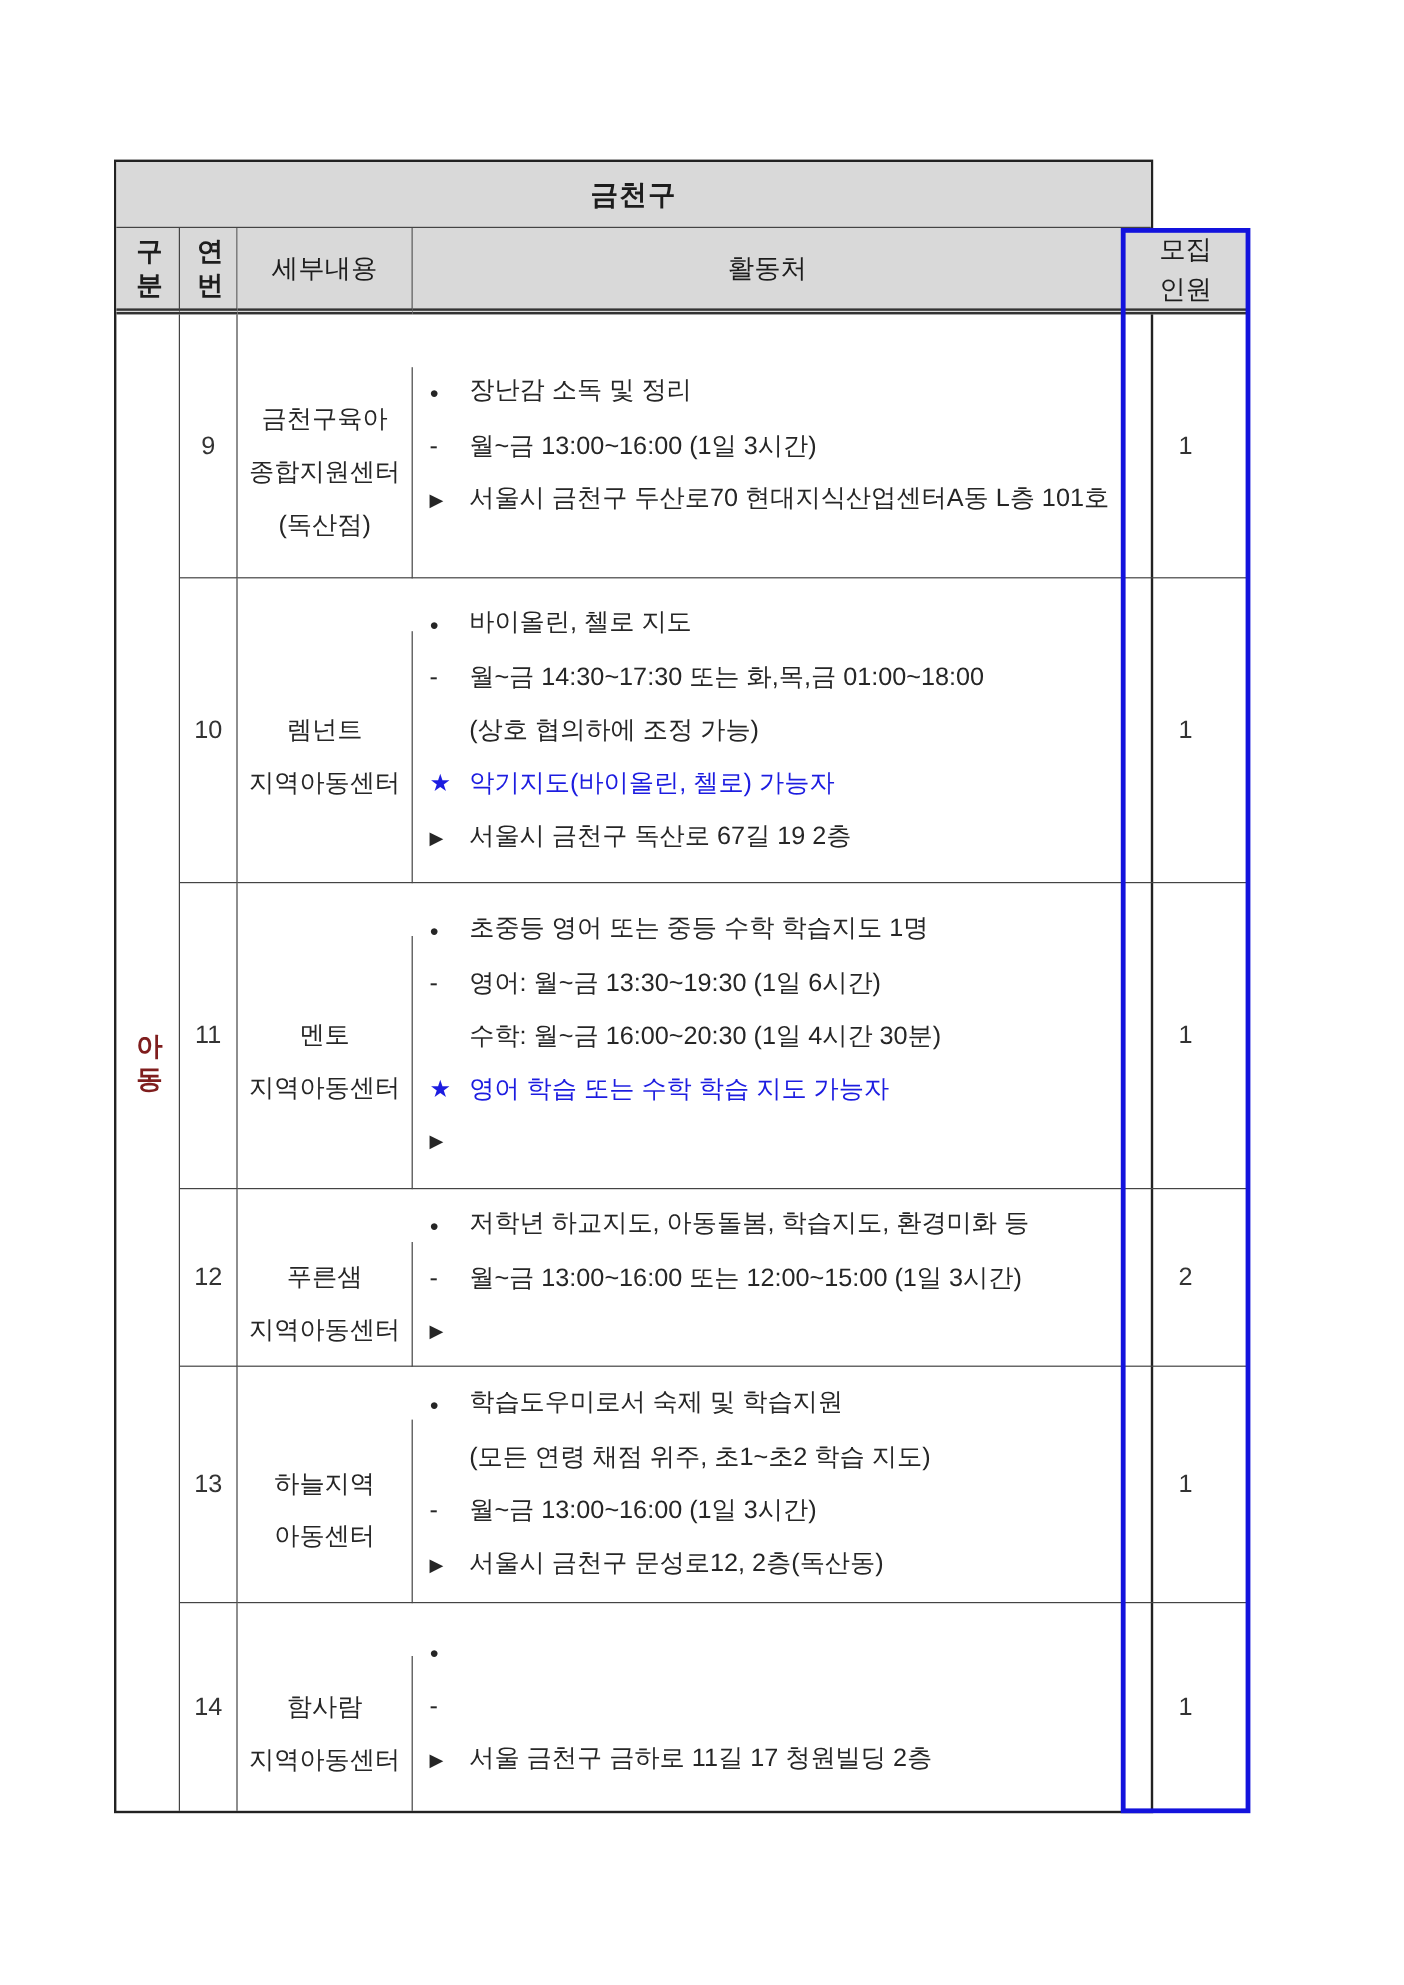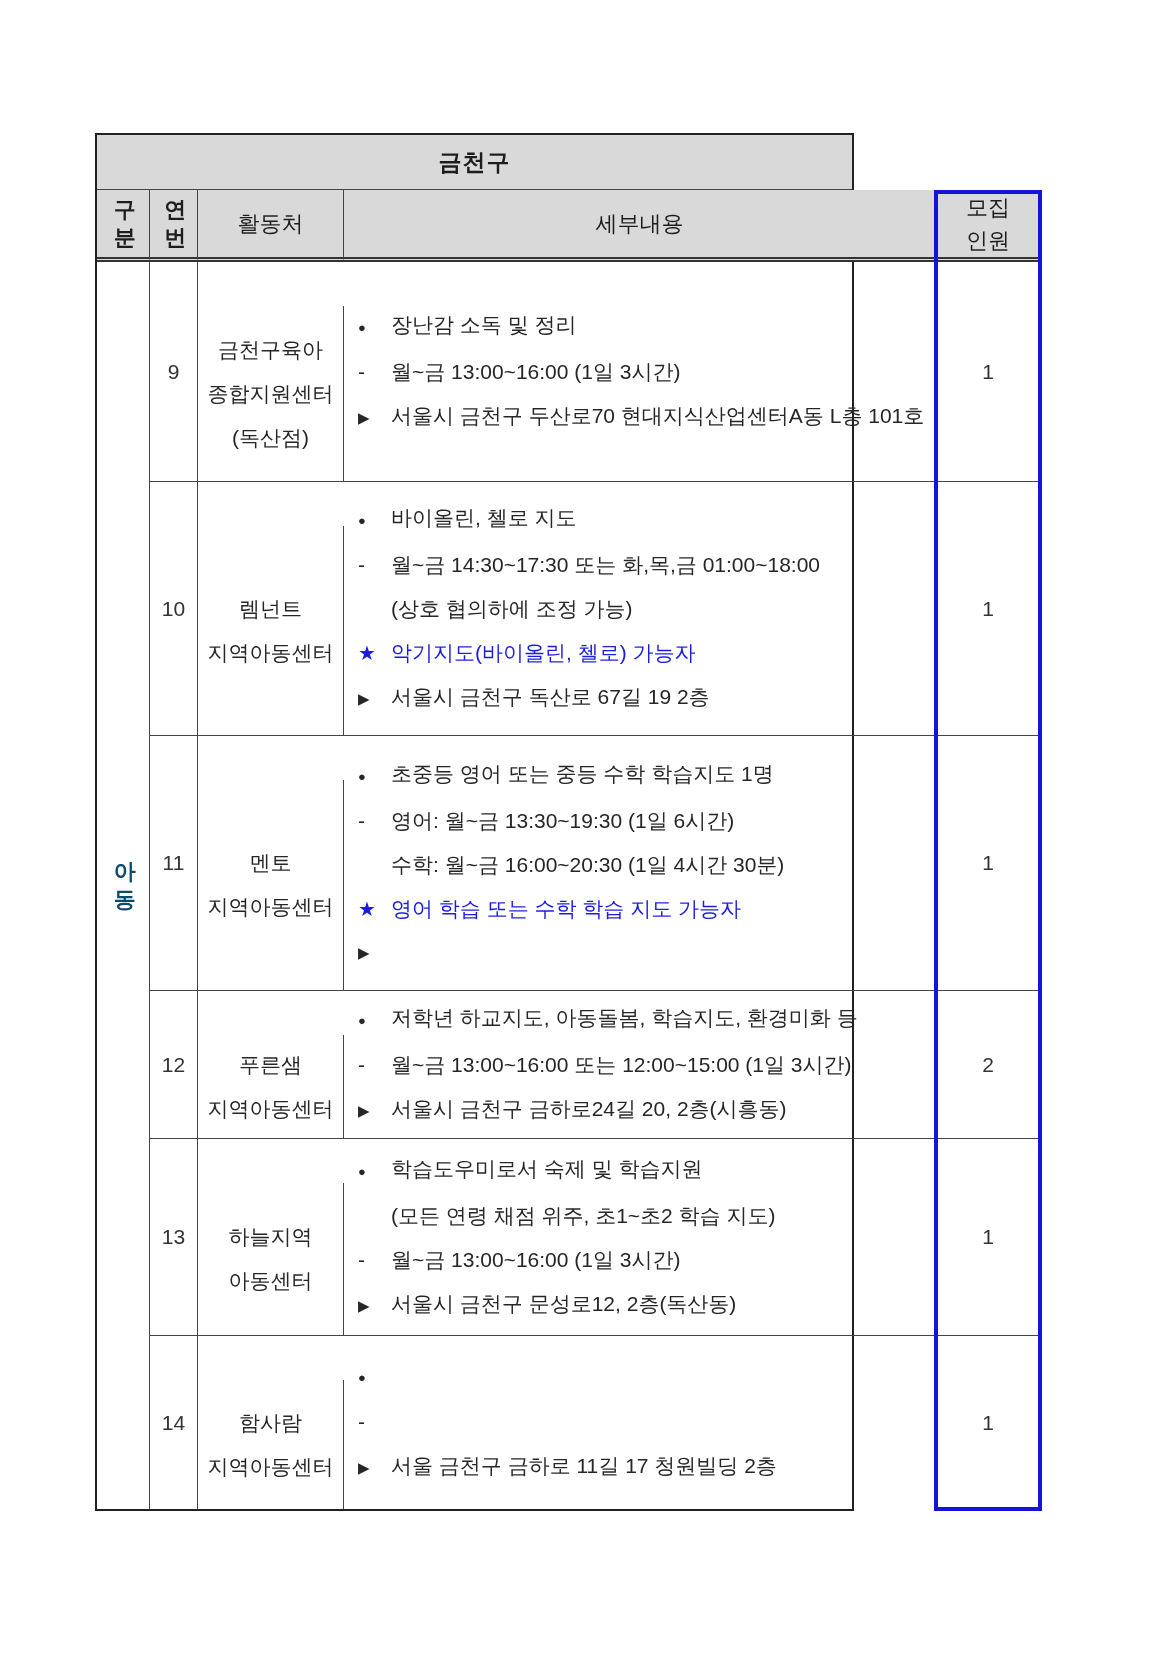--- a/index.html
+++ b/index.html
@@ -11,21 +11,21 @@
     --ink:#262626;
   }
   *{margin:0;padding:0;box-sizing:border-box;}
   html,body{background:#ffffff;}
   body{
     width:1170px;height:1654px;position:relative;overflow:hidden;
     font-family:"Liberation Sans","DejaVu Sans",sans-serif;
     color:var(--ink);
   }
   .table-wrap{
-    position:absolute;left:95px;top:133px;width:759px;
+    position:absolute;left:95px;top:133px;width:866px;
     border:2px solid var(--outer);
     background:#fff;
   }
   .title-row{
     height:55px;background:var(--header-bg);
     border-bottom:1px solid var(--line);
     display:flex;align-items:center;justify-content:center;
     font-size:23px;font-weight:600;letter-spacing:1px;color:#1d1d1d;
   }
   .grid{
@@ -49,21 +49,21 @@
     width:1.15em;margin:16px auto;word-break:break-all;line-height:1.25;
     text-align:right;
     font-weight:bold;
   }
   .two-line{white-space:pre-line;line-height:1.5;text-align:center;}
   .no-br{border-right:none;}
   .no-bb{border-bottom:none;}
   .cat-cell{
     grid-row:2 / span 6;grid-column:1;
     border-bottom:none;
-    font-size:22px;color:#0c4a6e;
+    font-size:22px;color:#7f1d1d;
   }
   .num{color:#333;}
   .place{
     white-space:pre-line;text-align:center;line-height:44px;font-size:21px;margin-top:44px;
   }
   .details{
     align-items:flex-start;flex-direction:column;justify-content:center;
     padding-left:14px;
   }
   .count{font-size:21px;color:#333;}
@@ -90,22 +90,22 @@
   <div class="title-row">금천구</div>
 
   <div class="grid">
 
     <div class="cell hcell">
       <span class="stacked">구분</span>
     </div>
     <div class="cell hcell">
       <span class="stacked">연번</span>
     </div>
+    <div class="cell hcell">세부내용</div>
     <div class="cell hcell">활동처</div>
-    <div class="cell hcell">세부내용</div>
     <div class="cell hcell no-br">
       <span class="two-line">모집
 인원</span>
     </div>
 
     <div class="cell cat-cell">
       <span class="stacked">아동</span>
     </div>
 
     <div class="cell num">9</div>
@@ -188,21 +188,20 @@
         <div class="dline bullet">
           <span class="marker">●</span>
           <span class="dtext">저학년 하교지도, 아동돌봄, 학습지도, 환경미화 등</span>
         </div>
         <div class="dline dash">
           <span class="marker">-</span>
           <span class="dtext">월~금 13:00~16:00 또는 12:00~15:00 (1일 3시간)</span>
         </div>
         <div class="dline arrow">
           <span class="marker">▶</span>
-          <span class="dtext">서울시 금천구 금하로24길 20, 2층(시흥동)</span>
         </div>
       </div>
     <div class="cell count no-br">2</div>
 
     <div class="cell num">13</div>
     <div class="cell place">하늘지역
 아동센터</div>
     <div class="cell details">
         <div class="dline bullet">
           <span class="marker">●</span>

